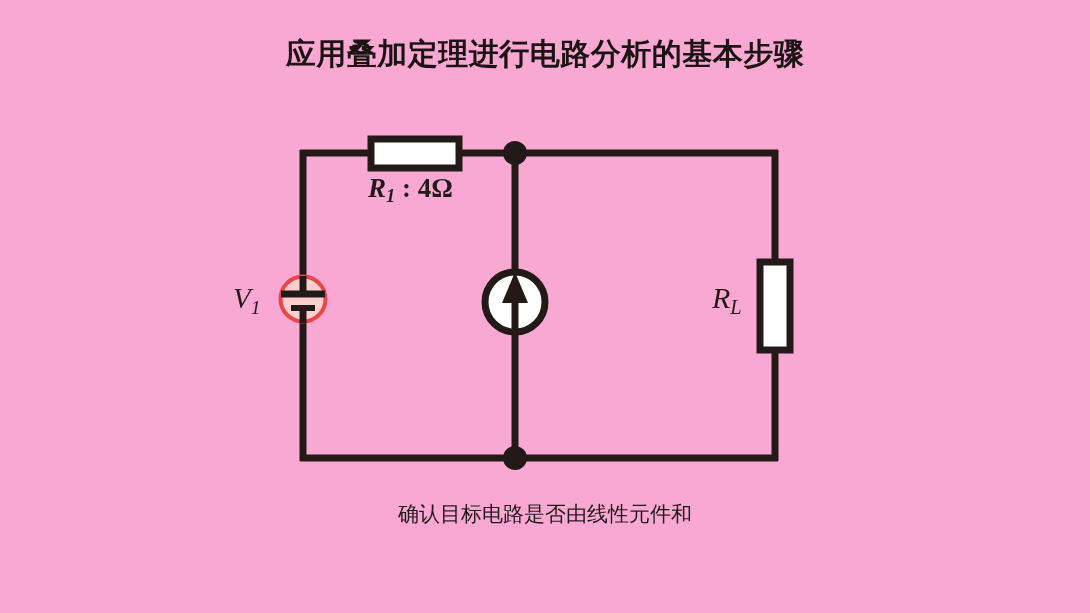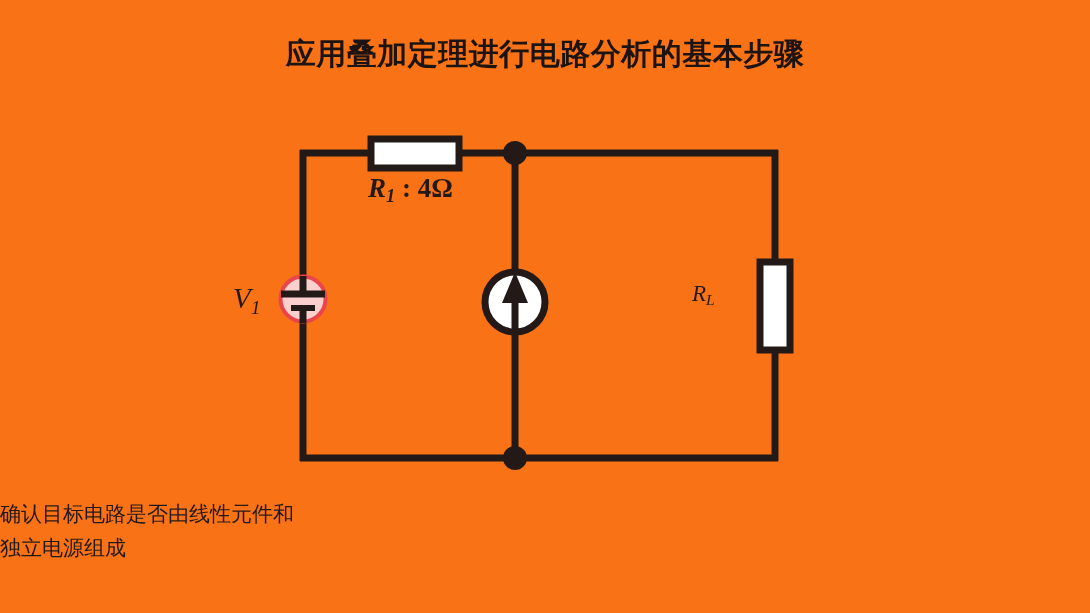--- a/index.html
+++ b/index.html
@@ -10,41 +10,41 @@
     width: 1090px;
     height: 613px;
     background: #e4e4e4;
     font-family: "Liberation Sans", sans-serif;
     overflow: hidden;
   }
   #canvas {
     position: relative;
     width: 1090px;
     height: 613px;
-    background: #f97316;
+    background: #f9a8d4;
   }
   #title {
     position: absolute;
     left: 0;
     top: 34px;
     width: 1090px;
     text-align: center;
     font-family: "Liberation Sans", sans-serif;
     font-weight: bold;
     font-size: 30px;
     letter-spacing: 0.5px;
     color: #1c1412;
     white-space: nowrap;
   }
   #caption {
     position: absolute;
     left: 0;
     top: 497px;
     width: 1090px;
-    text-align: left;
+    text-align: center;
     font-family: "Liberation Sans", sans-serif;
     font-size: 21px;
     line-height: 34px;
     color: #22191a;
   }
   #caption .cap-line {
     display: block;
   }
   #circuit {
     position: absolute;
@@ -66,23 +66,23 @@
   .mathlabel .upright {
     font-style: normal;
   }
   #label-r1 {
     left: 368px;
     top: 173px;
     font-size: 27px;
     font-weight: bold;
   }
   #label-rl {
-    left: 692px;
+    left: 712px;
     top: 281px;
-    font-size: 23px;
+    font-size: 30px;
   }
   #label-v1 {
     left: 233px;
     top: 282px;
     font-size: 29px;
   }
 </style>
 </head>
 <body>
 
@@ -143,16 +143,15 @@
   </svg>
 
   <div class="mathlabel" id="label-r1"><span>R</span><span class="sub">1</span><span class="upright"> : </span><span class="upright">4Ω</span></div>
 
   <div class="mathlabel" id="label-rl"><span>R</span><span class="sub">L</span></div>
 
   <div class="mathlabel" id="label-v1"><span>V</span><span class="sub">1</span></div>
 
   <div id="caption">
     <span class="cap-line">确认目标电路是否由线性元件和</span>
-    <span class="cap-line">独立电源组成</span>
   </div>
 
 </div>
 
 </body></html>

